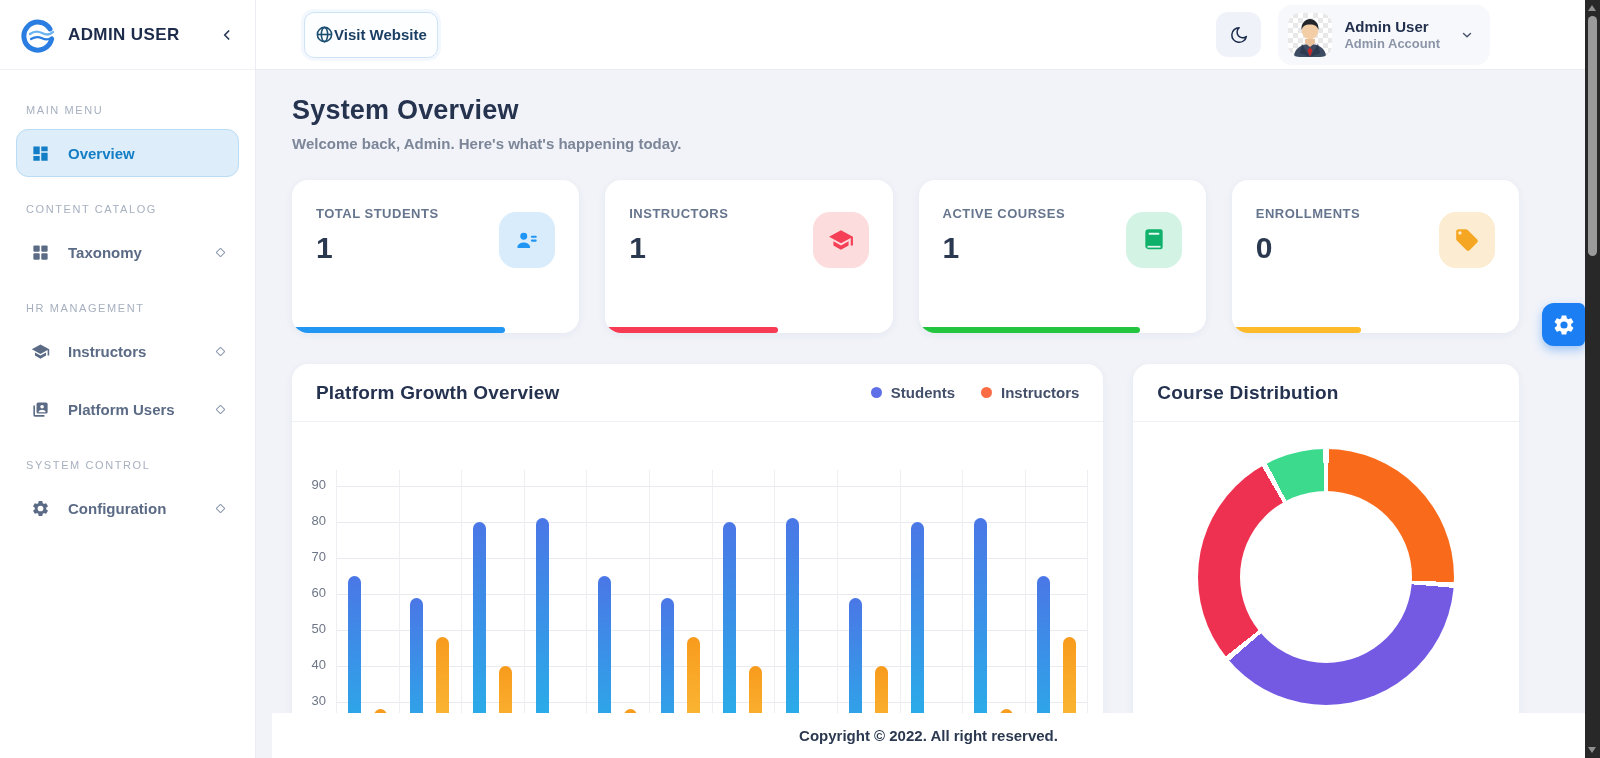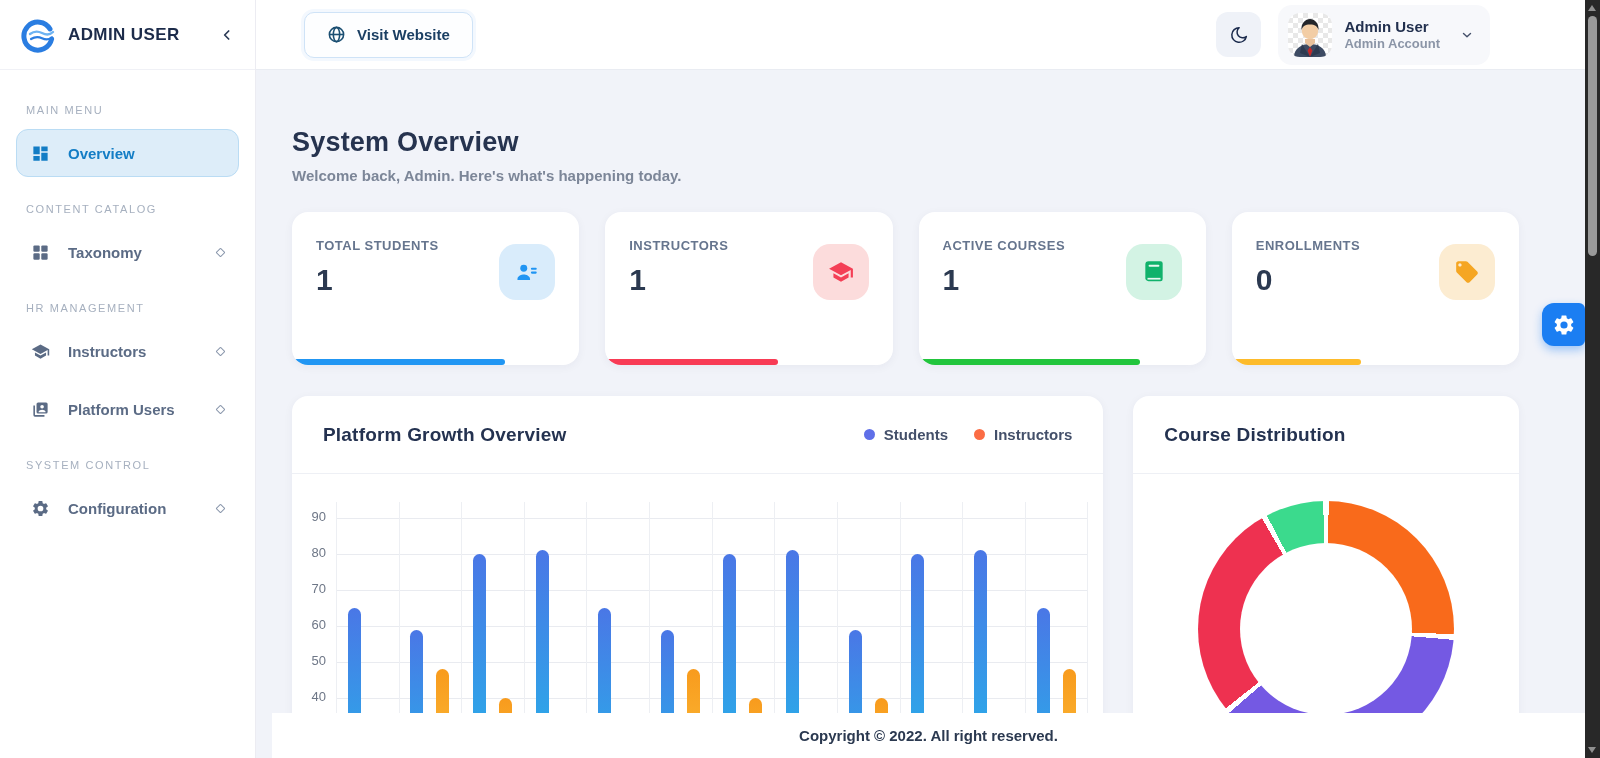--- a/index.html
+++ b/index.html
@@ -20,47 +20,47 @@
   .menu { padding:8px 16px; }
   .section-label { margin:26px 10px 13px; font-size:11px; font-weight:400; letter-spacing:1.6px; color:#a6b0bf; }
   .item { height:48px; border-radius:12px; display:flex; align-items:center; padding:0 14px; gap:18px; color:#5b6b85; margin-bottom:10px; cursor:pointer; border:1px solid transparent; }
   .item .ilabel { font-size:15px; font-weight:700; }
   .item svg { width:19px; height:19px; flex:0 0 auto; }
   .item.active { background:#ddedf9; border:1px solid #badcf4; color:#137dc5; }
   .diamond { margin-left:auto; width:7px; height:7px; border:1.4px solid #8a97ac; transform:rotate(45deg); border-radius:1px; }
 
   
   .topbar { position:absolute; left:256px; top:0; right:15px; height:70px; background:#fff; border-bottom:1px solid #e9ecf2; display:flex; align-items:center; z-index:5; }
-  .visit-btn { margin-left:48px; height:46px; padding:0 22px; border:1px solid #cfe3f7; box-shadow:0 0 0 3px #f3f8fe; border-radius:10px; background:#fdfeff; display:flex; align-items:center; gap:11px; color:#1b3f63; font-weight:700; font-size:15px; cursor:pointer; }
+  .visit-btn { margin-left:48px; height:46px; padding:0 10px; border:1px solid #cfe3f7; box-shadow:0 0 0 3px #f3f8fe; border-radius:10px; background:#fdfeff; display:flex; align-items:center; color:#1b3f63; font-weight:700; font-size:15px; cursor:pointer; }
   .moon-btn { margin-left:auto; width:45px; height:45px; border-radius:12px; background:#eff2f8; display:flex; align-items:center; justify-content:center; cursor:pointer; }
   .profile { margin-left:17px; margin-right:95px; height:60px; background:#f7f8fb; border-radius:14px; padding:8px 16px 8px 10px; display:flex; align-items:center; gap:12px; cursor:pointer; }
   .avatar { width:44px; height:44px; border-radius:12px; overflow:hidden; background:
       conic-gradient(#e8e8e8 0 25%, #fff 0 50%, #e8e8e8 0 75%, #fff 0) 0 0/10px 10px; position:relative; }
   .pname { font-size:15px; font-weight:800; color:#22304e; line-height:1.25; }
   .prole { font-size:13px; font-weight:600; color:#8b95a7; }
   .chev { color:#44506a; margin-left:8px; }
 
   
   .content { position:absolute; left:256px; top:70px; right:15px; bottom:0; background:#f1f3f9; border-top-left-radius:16px; padding:25px 66px 0 36px; overflow:hidden; }
-  .page-title { font-size:27px; font-weight:800; color:#26334f; letter-spacing:.2px;margin-top:32px; }
+  .page-title { font-size:27px; font-weight:800; color:#26334f; letter-spacing:.2px; }
   .page-sub { margin-top:9px; font-size:15px; color:#7c8698; font-weight:600; }
 
   .stats-row { display:flex; gap:26px; margin-top:28px; }
   .stat-card { flex:1; background:#fff; border-radius:16px; height:153px; position:relative; overflow:hidden; padding:26px 24px; box-shadow:0 2px 10px rgba(30,40,80,.05); }
   .stat-label { font-size:13px; font-weight:700; letter-spacing:.5px; color:#66758e; }
   .stat-value { margin-top:10px; font-size:30px; font-weight:800; color:#2b3950; }
   .icon-box { position:absolute; right:24px; top:32px; width:56px; height:56px; border-radius:17px; display:flex; align-items:center; justify-content:center; }
   .icon-box svg { width:26px; height:26px; }
   .accent { position:absolute; left:0; bottom:0; height:6px; border-radius:0 3px 3px 0; }
 
   .charts-row { display:flex; gap:30px; margin-top:31px; }
   .card { background:#fff; border-radius:16px; box-shadow:0 2px 10px rgba(30,40,80,.05); position:relative; height:432px; }
   .chart-card { flex:810; }
   .donut-card { flex:385; }
-  .card-head { height:78px; display:flex; align-items:center; justify-content:space-between; padding:0 31px; border-bottom:1px solid #eef0f5; }
+  .card-head { height:58px; display:flex; align-items:center; justify-content:space-between; padding:0 24px; border-bottom:1px solid #eef0f5; }
   .card-title { font-size:19px; font-weight:800; color:#243250; letter-spacing:.2px; }
   .legend { display:flex; gap:26px; align-items:center; }
   .legend-item { display:flex; align-items:center; gap:9px; font-size:15px; color:#44506a; font-weight:600; }
   .dot { width:11px; height:11px; border-radius:50%; }
 
   .plot { position:absolute; left:44px; right:16px; top:106px; height:340px; }
   .gl-h { position:absolute; left:0; right:0; height:1px; background:#e9ebf0; }
   .gl-v { position:absolute; top:0; bottom:0; width:1px; background:#edeff3; }
   .yl { position:absolute; left:-40px; width:30px; text-align:right; font-size:13px; color:#6e7787; }
   .bars { position:absolute; inset:0; display:flex; }

